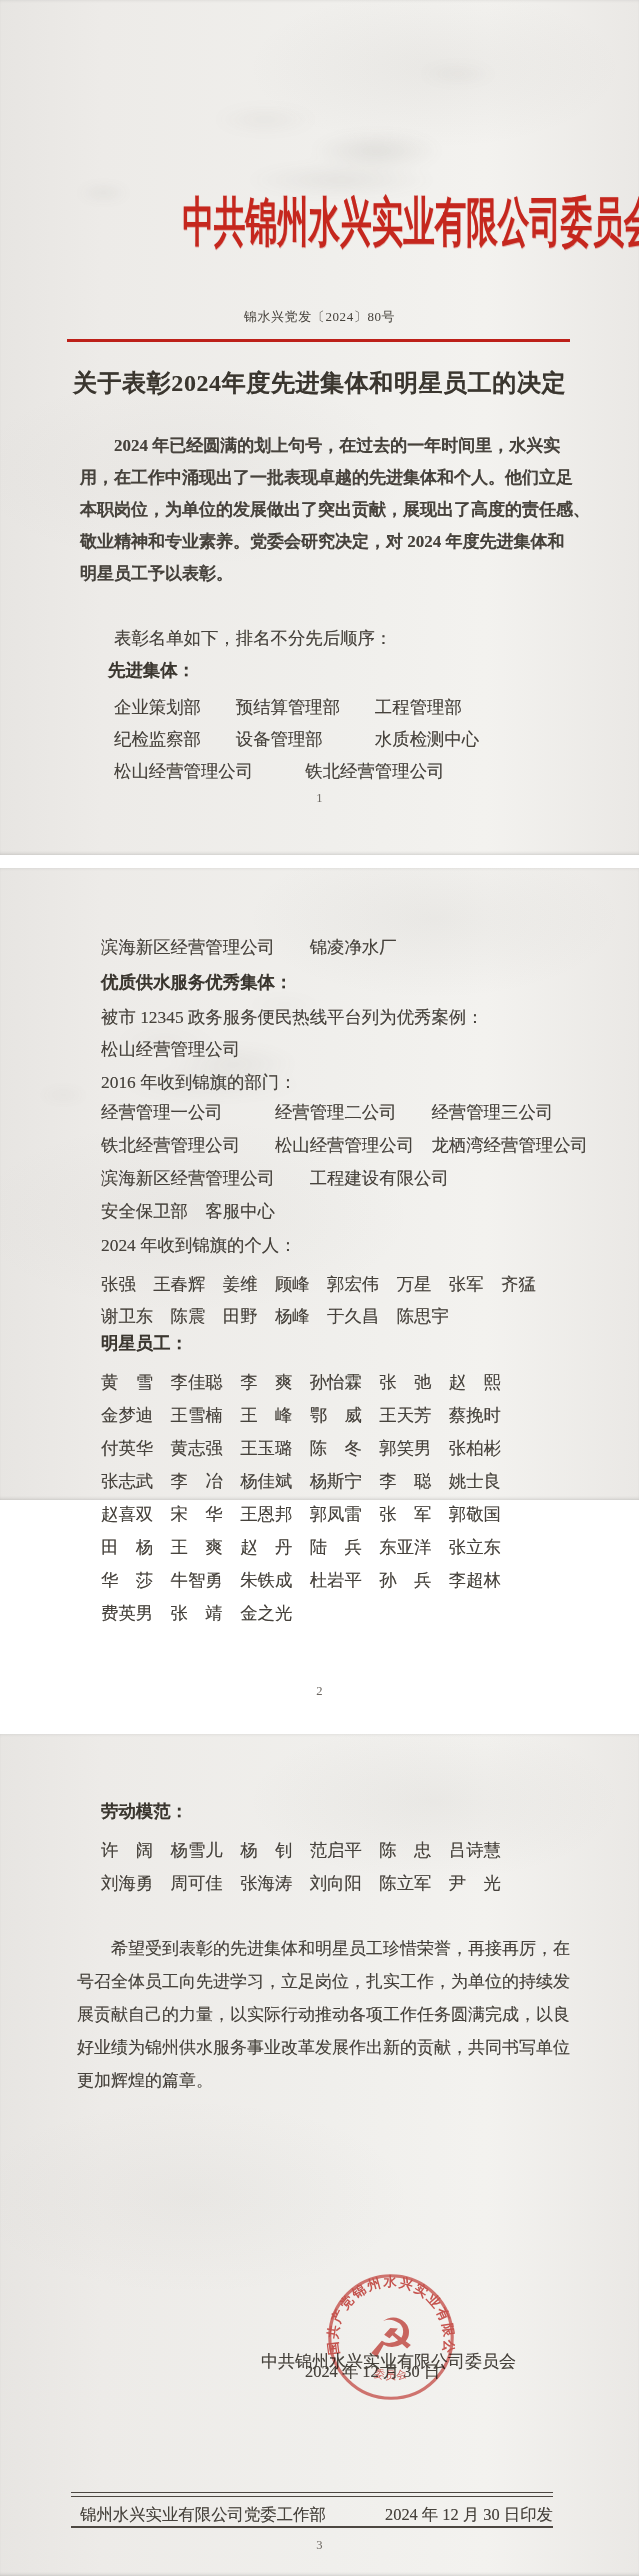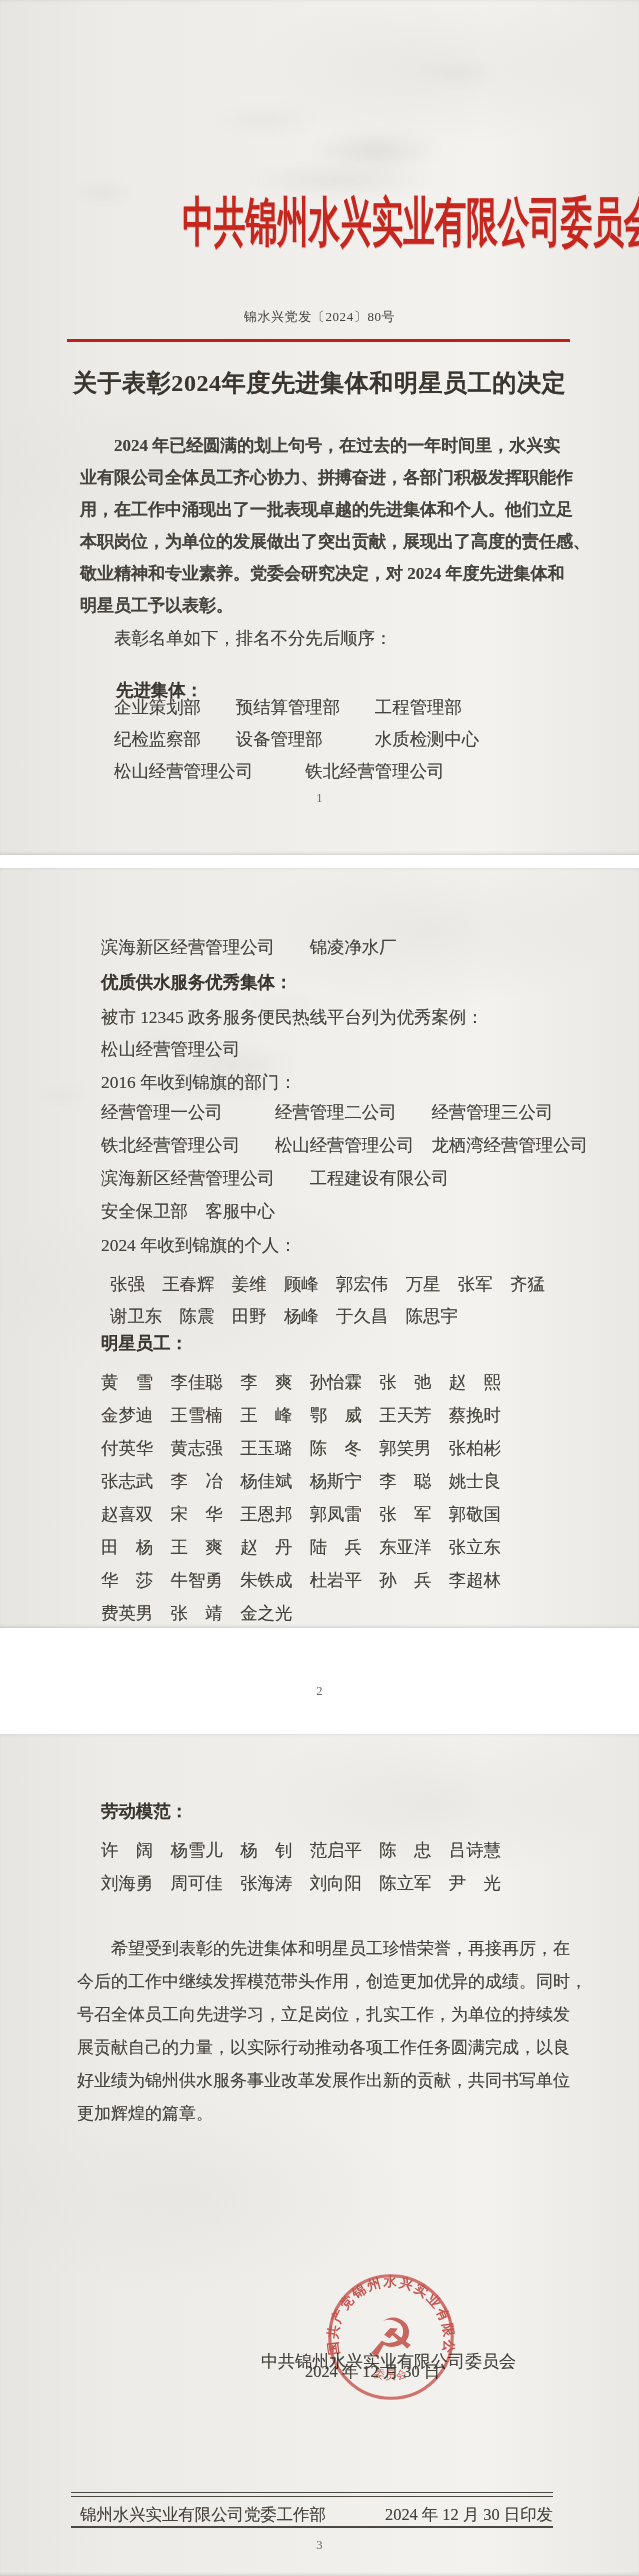--- a/index.html
+++ b/index.html
@@ -9,21 +9,21 @@
   }
   .page{
     position:absolute;left:0;width:639px;
     background:
       radial-gradient(266px 114px at 68% 8%, rgba(120,114,108,0.07), transparent 70%),
       radial-gradient(316px 139px at 30% 55%, rgba(125,120,112,0.05), transparent 70%),
       linear-gradient(90deg,#e7e5e2 0%,#edebe8 16%,#f0efec 52%,#f3f2ef 76%,#eae8e5 100%);
     box-shadow: inset 0 -3.2px 4.4px -3.2px rgba(0,0,0,0.22), inset 0 2.5px 3.8px -2.5px rgba(0,0,0,0.10);
   }
   #page1{top:0;height:855px;}
-  #page2{top:868px;height:760px;}
+  #page2{top:868px;height:632px;}
   #page3{top:1734px;height:842px;}
   .ghost{
     position:absolute;filter:blur(5.7px);opacity:.55;pointer-events:none;
     background:
       radial-gradient(95px 28.5px at 62% 72%, rgba(95,90,85,0.22), transparent 70%),
       radial-gradient(139px 25px at 55% 88%, rgba(95,90,85,0.16), transparent 70%),
       radial-gradient(76px 22px at 40% 55%, rgba(110,104,98,0.12), transparent 70%),
       radial-gradient(57px 16px at 78% 30%, rgba(110,104,98,0.12), transparent 70%),
       radial-gradient(38px 11.4px at 8% 95%, rgba(90,85,80,0.18), transparent 70%);
   }
@@ -70,32 +70,31 @@
     </div>
 
     <div class="abs center doc-number">锦水兴党发〔2024〕80号</div>
 
     <div class="abs red-rule"></div>
 
     <div class="abs center doc-title">关于表彰2024年度先进集体和明星员工的决定</div>
 
     <div class="abs para lh50" style="top:430px;left:80px;width:481px;font-weight:bold;">
       <div class="line indent">2024 年已经圆满的划上句号，在过去的一年时间里，水兴实</div>
-      <div class="line">业有限公司全体员工齐心协力、拼搏奋进，各部门积极发挥职能作</div>
       <div class="line">用，在工作中涌现出了一批表现卓越的先进集体和个人。他们立足</div>
       <div class="line">本职岗位，为单位的发展做出了突出贡献，展现出了高度的责任感、</div>
       <div class="line">敬业精神和专业素养。党委会研究决定，对 2024 年度先进集体和</div>
       <div class="line">明星员工予以表彰。</div>
     </div>
 
     <div class="abs" style="top:626px;left:114px;">
       <div class="line">表彰名单如下，排名不分先后顺序：</div>
     </div>
 
-    <div class="abs" style="top:658px;left:116px;margin-top:20px;">
+    <div class="abs" style="top:658px;left:108px;">
       <div class="line bold">先进集体：</div>
     </div>
 
     <div class="abs lh51" style="top:691px;left:114px;">
       <div class="line">企业策划部　　预结算管理部　　工程管理部</div>
       <div class="line">纪检监察部　　设备管理部　　　水质检测中心</div>
       <div class="line">松山经营管理公司　　　铁北经营管理公司</div>
     </div>
 
     <div class="abs center pagenum" style="top:791px;">1</div>
@@ -128,21 +127,21 @@
       <div class="line">经营管理一公司　　　经营管理二公司　　经营管理三公司</div>
       <div class="line">铁北经营管理公司　　松山经营管理公司　龙栖湾经营管理公司</div>
       <div class="line">滨海新区经营管理公司　　工程建设有限公司</div>
       <div class="line">安全保卫部　客服中心</div>
     </div>
 
     <div class="abs" style="top:365px;left:101px;">
       <div class="line">2024 年收到锦旗的个人：</div>
     </div>
 
-    <div class="abs lh50" style="top:400px;left:110px;">
+    <div class="abs lh50" style="top:400px;left:101px;">
       <div class="line">张强　王春辉　姜维　顾峰　郭宏伟　万星　张军　齐猛</div>
       <div class="line">谢卫东　陈震　田野　杨峰　于久昌　陈思宇</div>
     </div>
 
     <div class="abs" style="top:463px;left:101px;">
       <div class="line bold">明星员工：</div>
     </div>
 
     <div class="abs lh515" style="top:498px;left:101px;">
       <div class="line">黄　雪　李佳聪　李　爽　孙怡霖　张　弛　赵　熙</div>
@@ -163,21 +162,20 @@
       <div class="line bold">劳动模范：</div>
     </div>
 
     <div class="abs lh52" style="top:100px;left:101px;">
       <div class="line">许　阔　杨雪儿　杨　钊　范启平　陈　忠　吕诗慧</div>
       <div class="line">刘海勇　周可佳　张海涛　刘向阳　陈立军　尹　光</div>
     </div>
 
     <div class="abs para lh515" style="top:198px;left:77px;width:486px;">
       <div class="line indent">希望受到表彰的先进集体和明星员工珍惜荣誉，再接再厉，在</div>
-      <div class="line">今后的工作中继续发挥模范带头作用，创造更加优异的成绩。同时，</div>
       <div class="line">号召全体员工向先进学习，立足岗位，扎实工作，为单位的持续发</div>
       <div class="line">展贡献自己的力量，以实际行动推动各项工作任务圆满完成，以良</div>
       <div class="line">好业绩为锦州供水服务事业改革发展作出新的贡献，共同书写单位</div>
       <div class="line">更加辉煌的篇章。</div>
     </div>
 
     <div class="abs sign" style="top:594px;left:261px;margin-top:22px;">中共锦州水兴实业有限公司委员会</div>
     <div class="abs sign" style="top:627px;left:305px;font-size:16.4px;">2024 年 12 月 30 日</div>
 
     <svg class="abs seal" viewBox="0 0 206 206">

